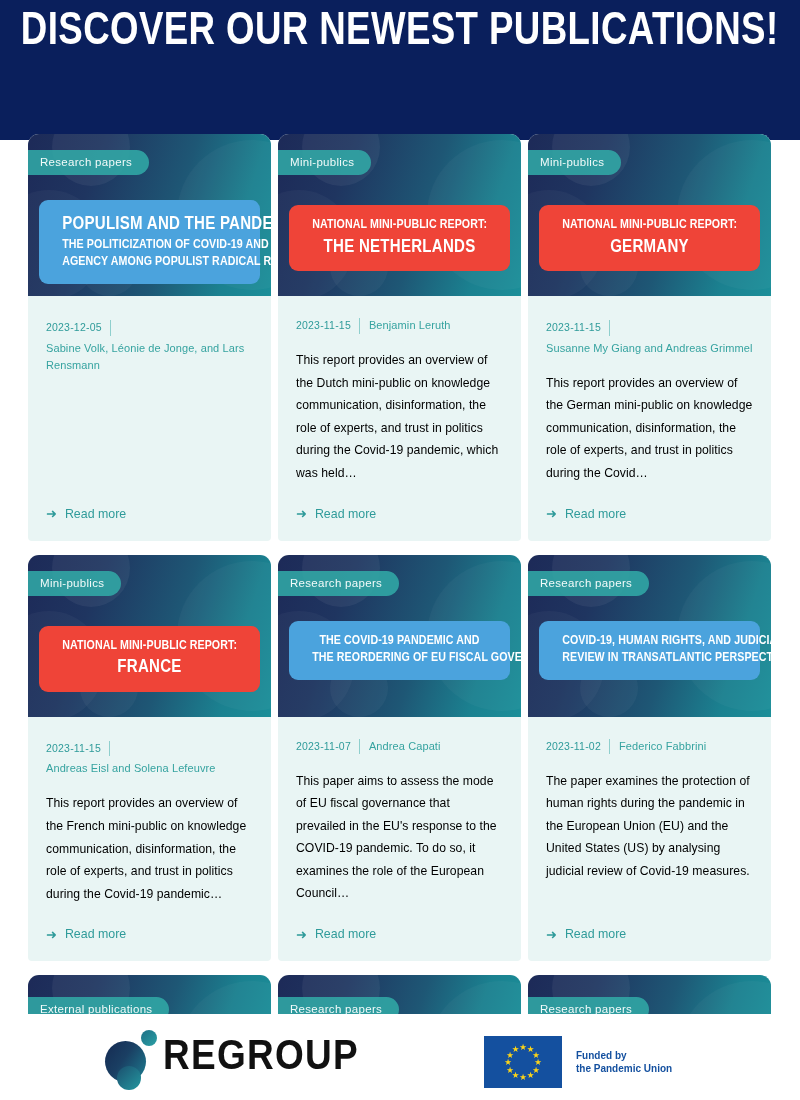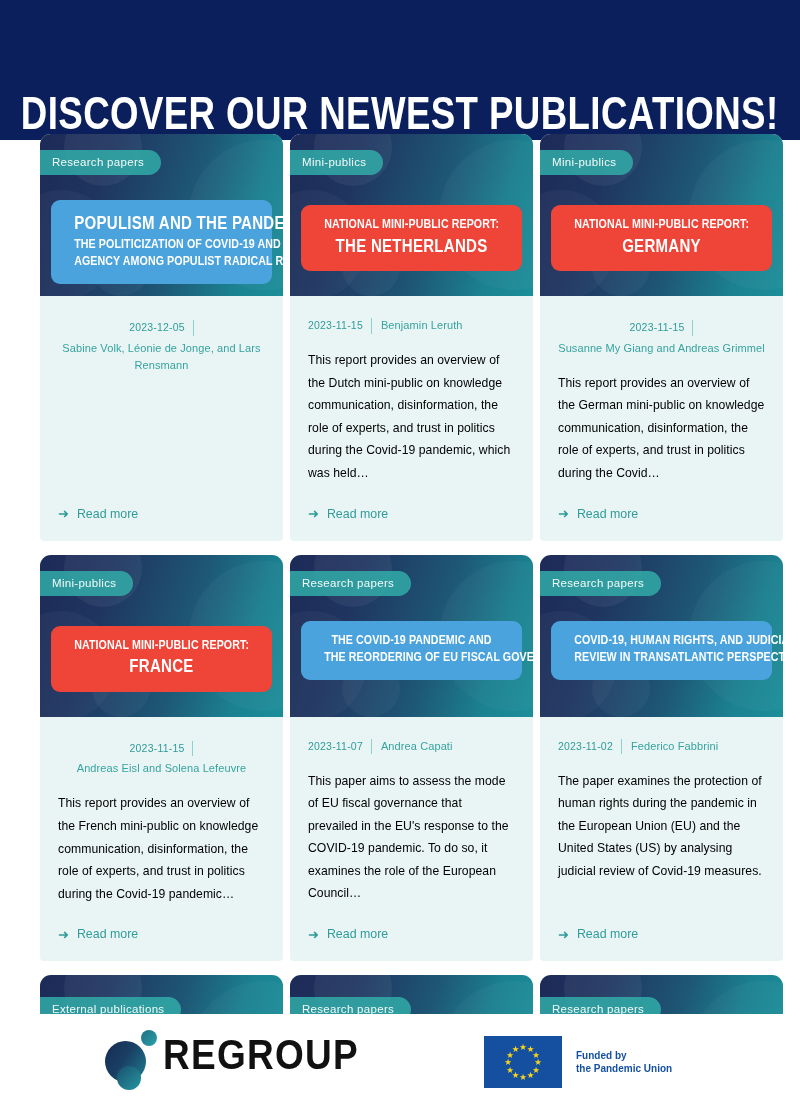--- a/index.html
+++ b/index.html
@@ -22,21 +22,21 @@
   }
 
   
   .header {
     position: absolute;
     top: 0; left: 0;
     width: 800px;
     height: 140px;
     background: #0a1f5c;
     display: flex;
-    align-items: flex-end;
+    align-items: flex-start;
     justify-content: center;
   }
   .header-title {
     color: #ffffff;
     font-family: "Liberation Sans Narrow", "Liberation Sans", sans-serif;
     font-size: 47px;
     font-weight: 700;
     letter-spacing: 0.5px;
     text-transform: uppercase;
     transform: scaleX(0.78);
@@ -47,21 +47,20 @@
   
   .grid {
     position: absolute;
     top: 134px;
     left: 28px;
     width: 744px;
     display: grid;
     grid-template-columns: repeat(3, 243px);
     column-gap: 7px;
     row-gap: 14px;
-    margin-left: 12px;
   }
 
   .card {
     width: 243px;
     background: #e9f5f4;
     border-radius: 11px 11px 4px 4px;
     overflow: hidden;
     display: flex;
     flex-direction: column;
   }
@@ -153,21 +152,21 @@
     border-right: 1.5px solid #8fcfcd;
     line-height: 1.5;
   }
   .meta-author {
     color: #36a3a0;
     font-size: 11px;
     letter-spacing: 0.1px;
     padding-left: 9px;
     line-height: 1.55;
   }
-  .meta.stacked { display: block; text-align: center; }
+  .meta.stacked { display: block; }
   .meta.stacked .meta-date {
     display: inline-block;
     margin-bottom: 3px;
   }
   .meta.stacked .meta-author {
     display: block;
     padding-left: 0;
     margin-top: 1px;
   }
 

